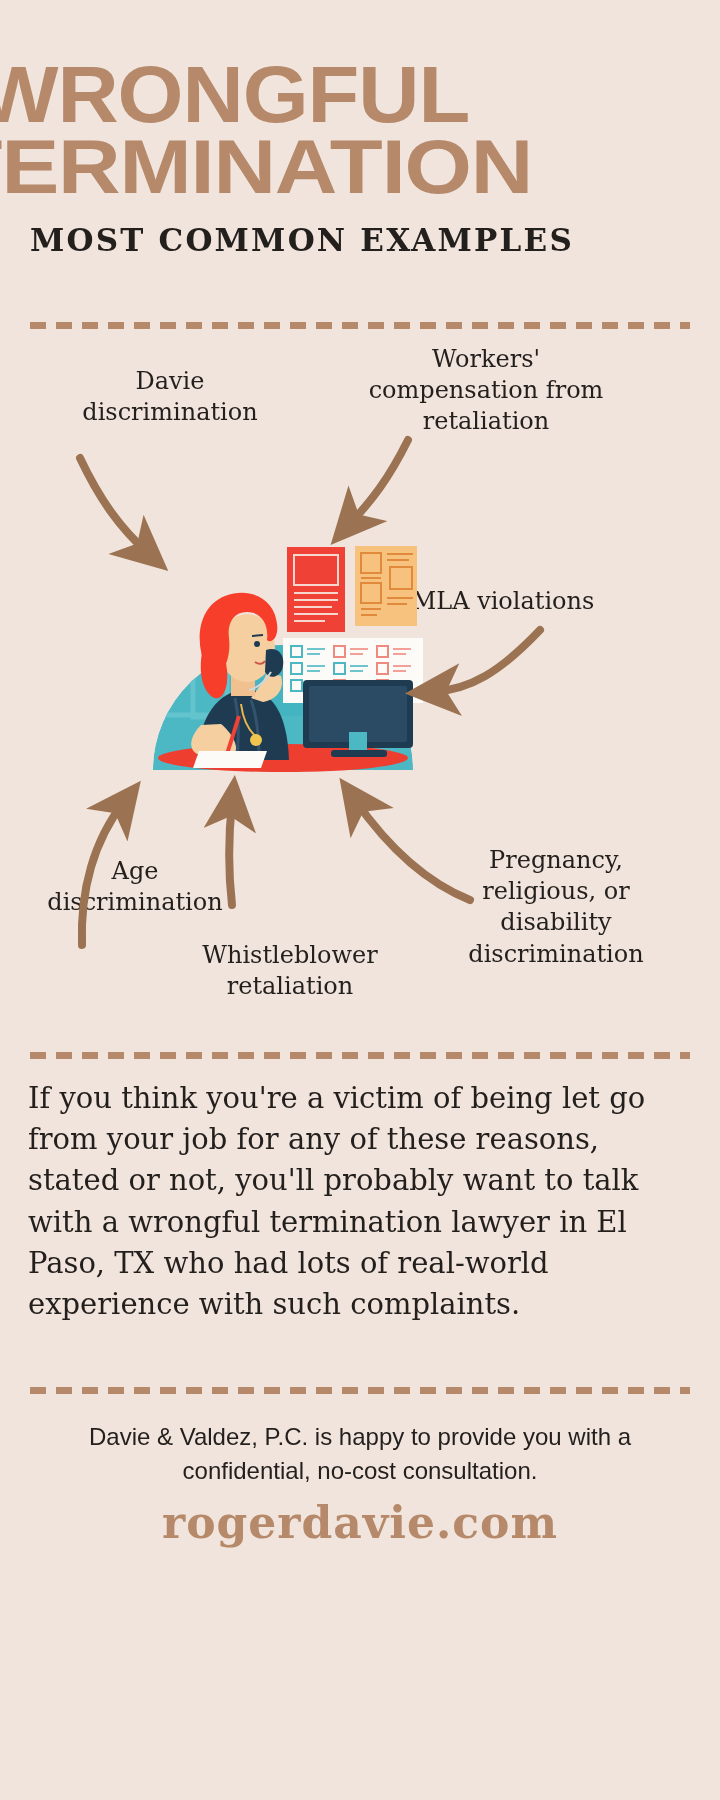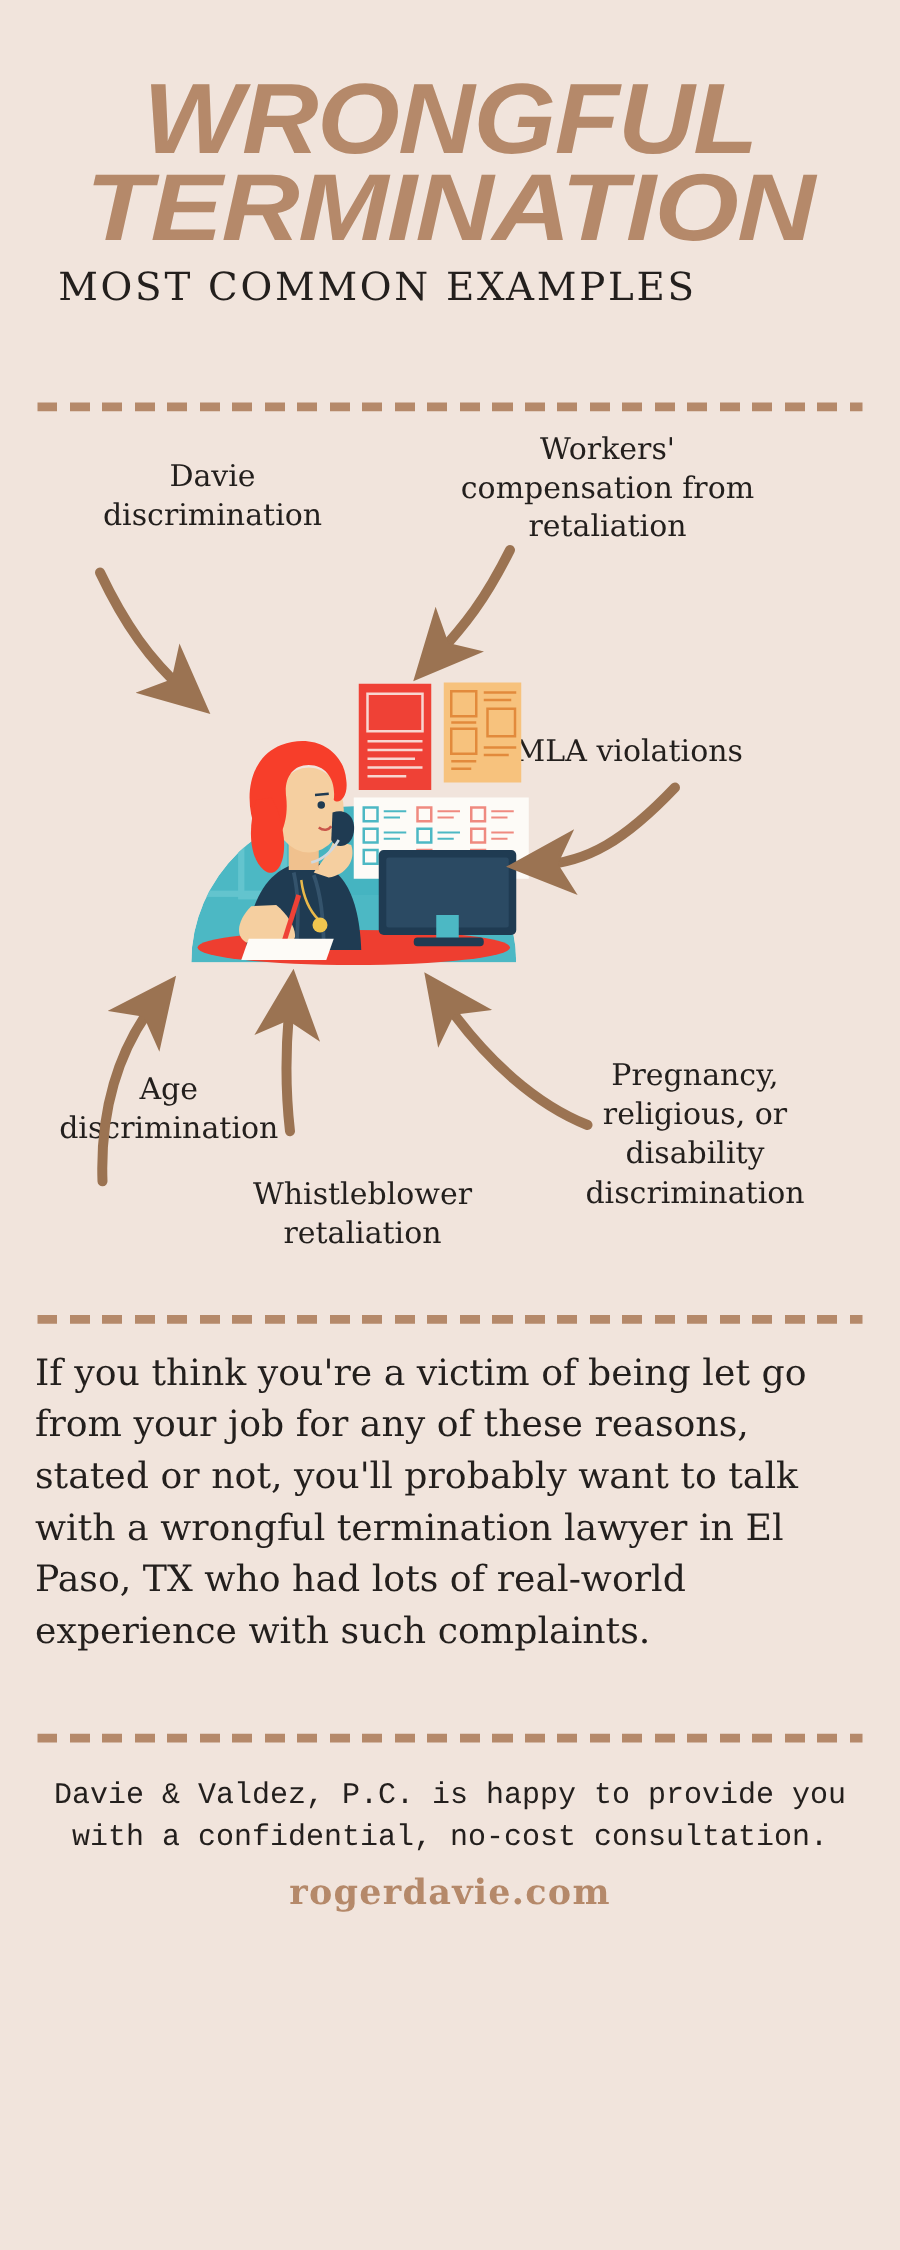--- a/index.html
+++ b/index.html
@@ -22,49 +22,48 @@
     height: 1800px;
     background: #f1e4dc;
   }
 
   
   .title-block {
     position: absolute;
     top: 58px;
     left: 0;
     width: 720px;
-    text-align: center;
-    font-style: italic;
+    text-align: left;
   }
   .title-line {
     font-family: "Liberation Sans", "DejaVu Sans", sans-serif;
     font-weight: bold;
     color: #b5896a;
     font-size: 80px;
     line-height: 0.92;
     letter-spacing: -1px;
     transform: scaleX(1.06);
     transform-origin: center;
   }
   .title-line-2 {
     font-size: 76px;
     transform: scaleX(1.14);
   }
 
   .subtitle {
     position: absolute;
-    top: 212px;
+    top: 222px;
     left: 0;
     width: 604px;
     text-align: center;
     font-family: "DejaVu Serif", "Liberation Serif", serif;
     font-size: 31px;
     letter-spacing: 2.2px;
     color: #231f1d;
-    font-weight: normal;
+    font-weight: bold;
   }
 
   
   .divider {
     position: absolute;
     left: 30px;
     width: 660px;
     height: 7px;
     background-image: repeating-linear-gradient(
       to right,
@@ -123,34 +122,34 @@
     color: #231f1d;
   }
 
   
   .footer-text {
     position: absolute;
     top: 1420px;
     left: 28px;
     width: 664px;
     text-align: center;
-    font-family: Liberation Mono, monospace;
+    font-family: Liberation Sans, sans-serif;
     font-size: 24px;
     line-height: 1.42;
     color: #231f1d;
   }
   .footer-site {
     position: absolute;
     top: 1497px;
     left: 0;
     width: 720px;
     text-align: center;
     font-family: "DejaVu Serif", "Liberation Serif", serif;
     font-weight: bold;
-    font-size: 28px;
+    font-size: 44px;
     letter-spacing: 1px;
     color: #b5896a;
   }
 </style>
 </head>
 <body>
 
 <div class="page">
 
   <div class="title-block">

